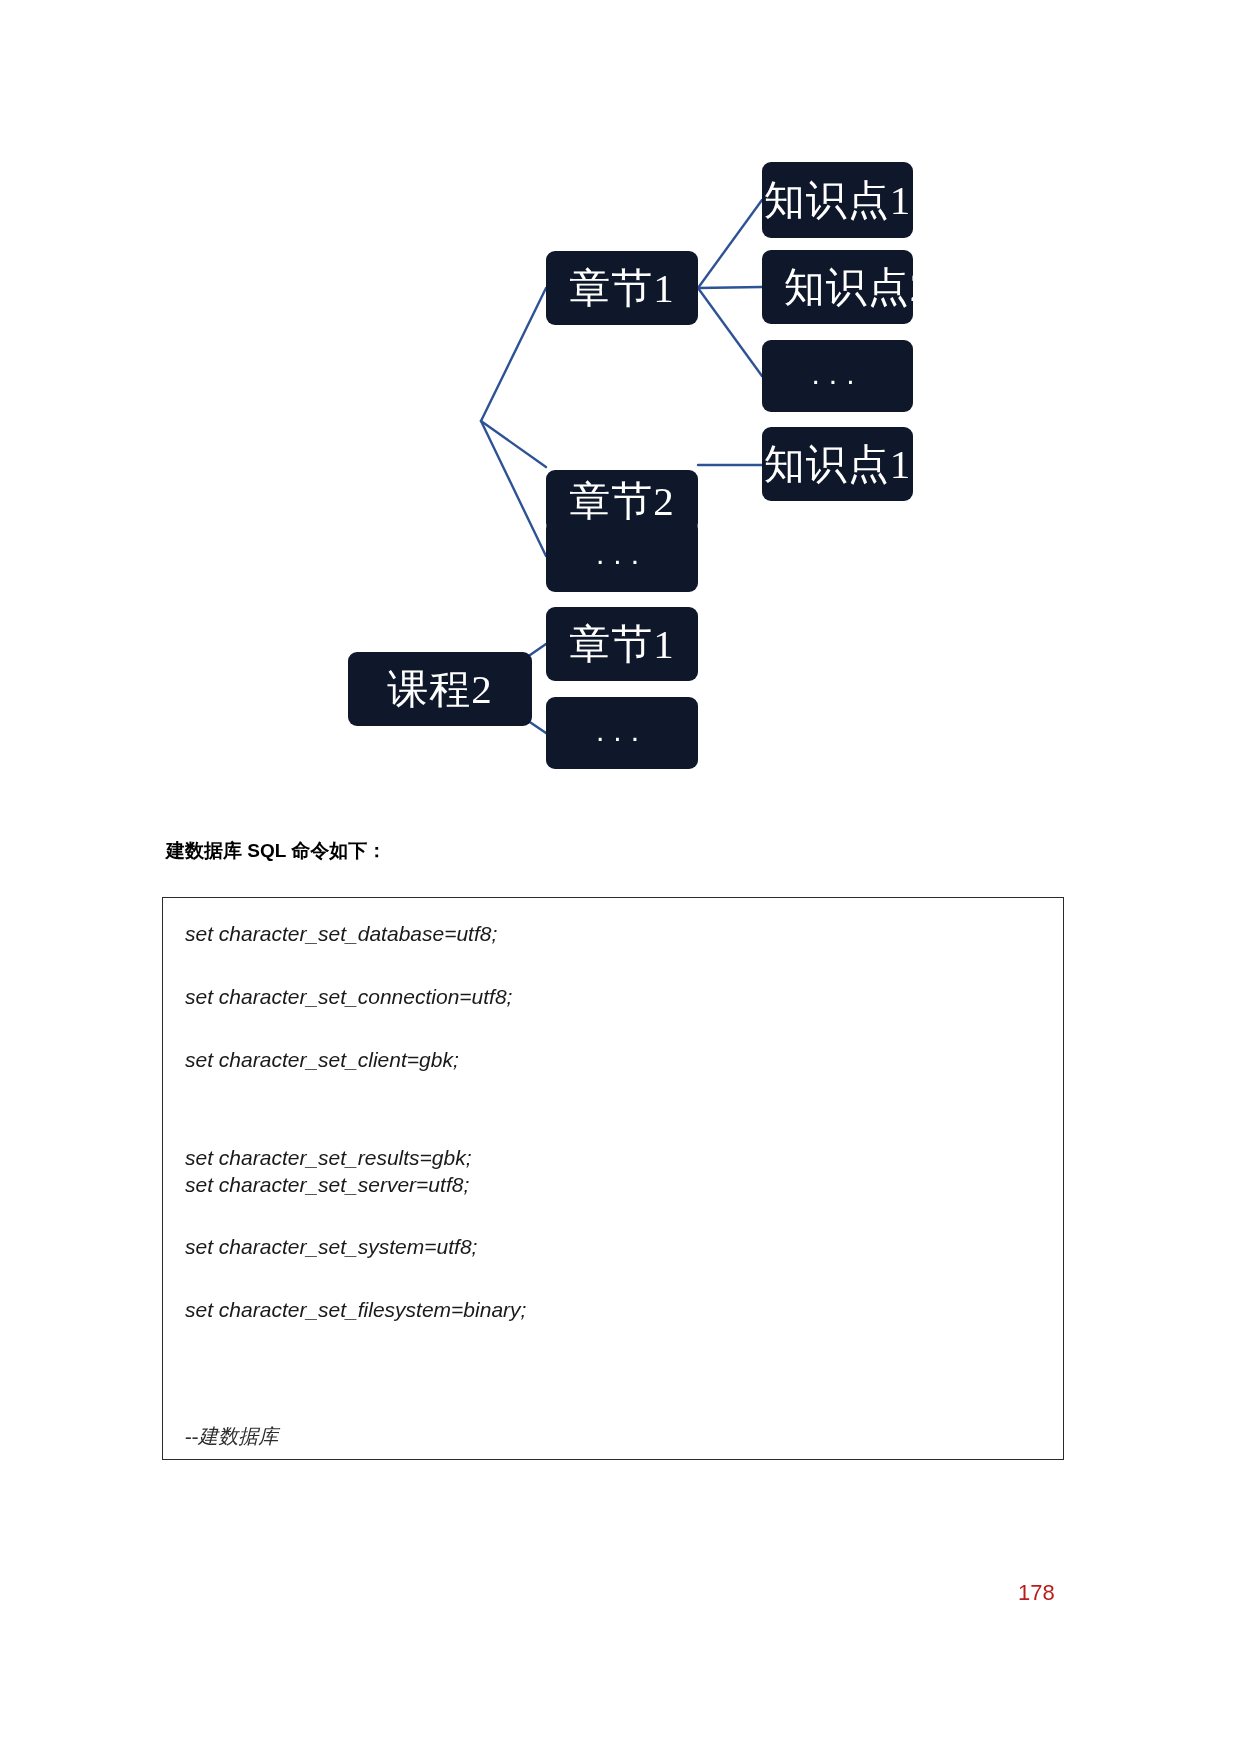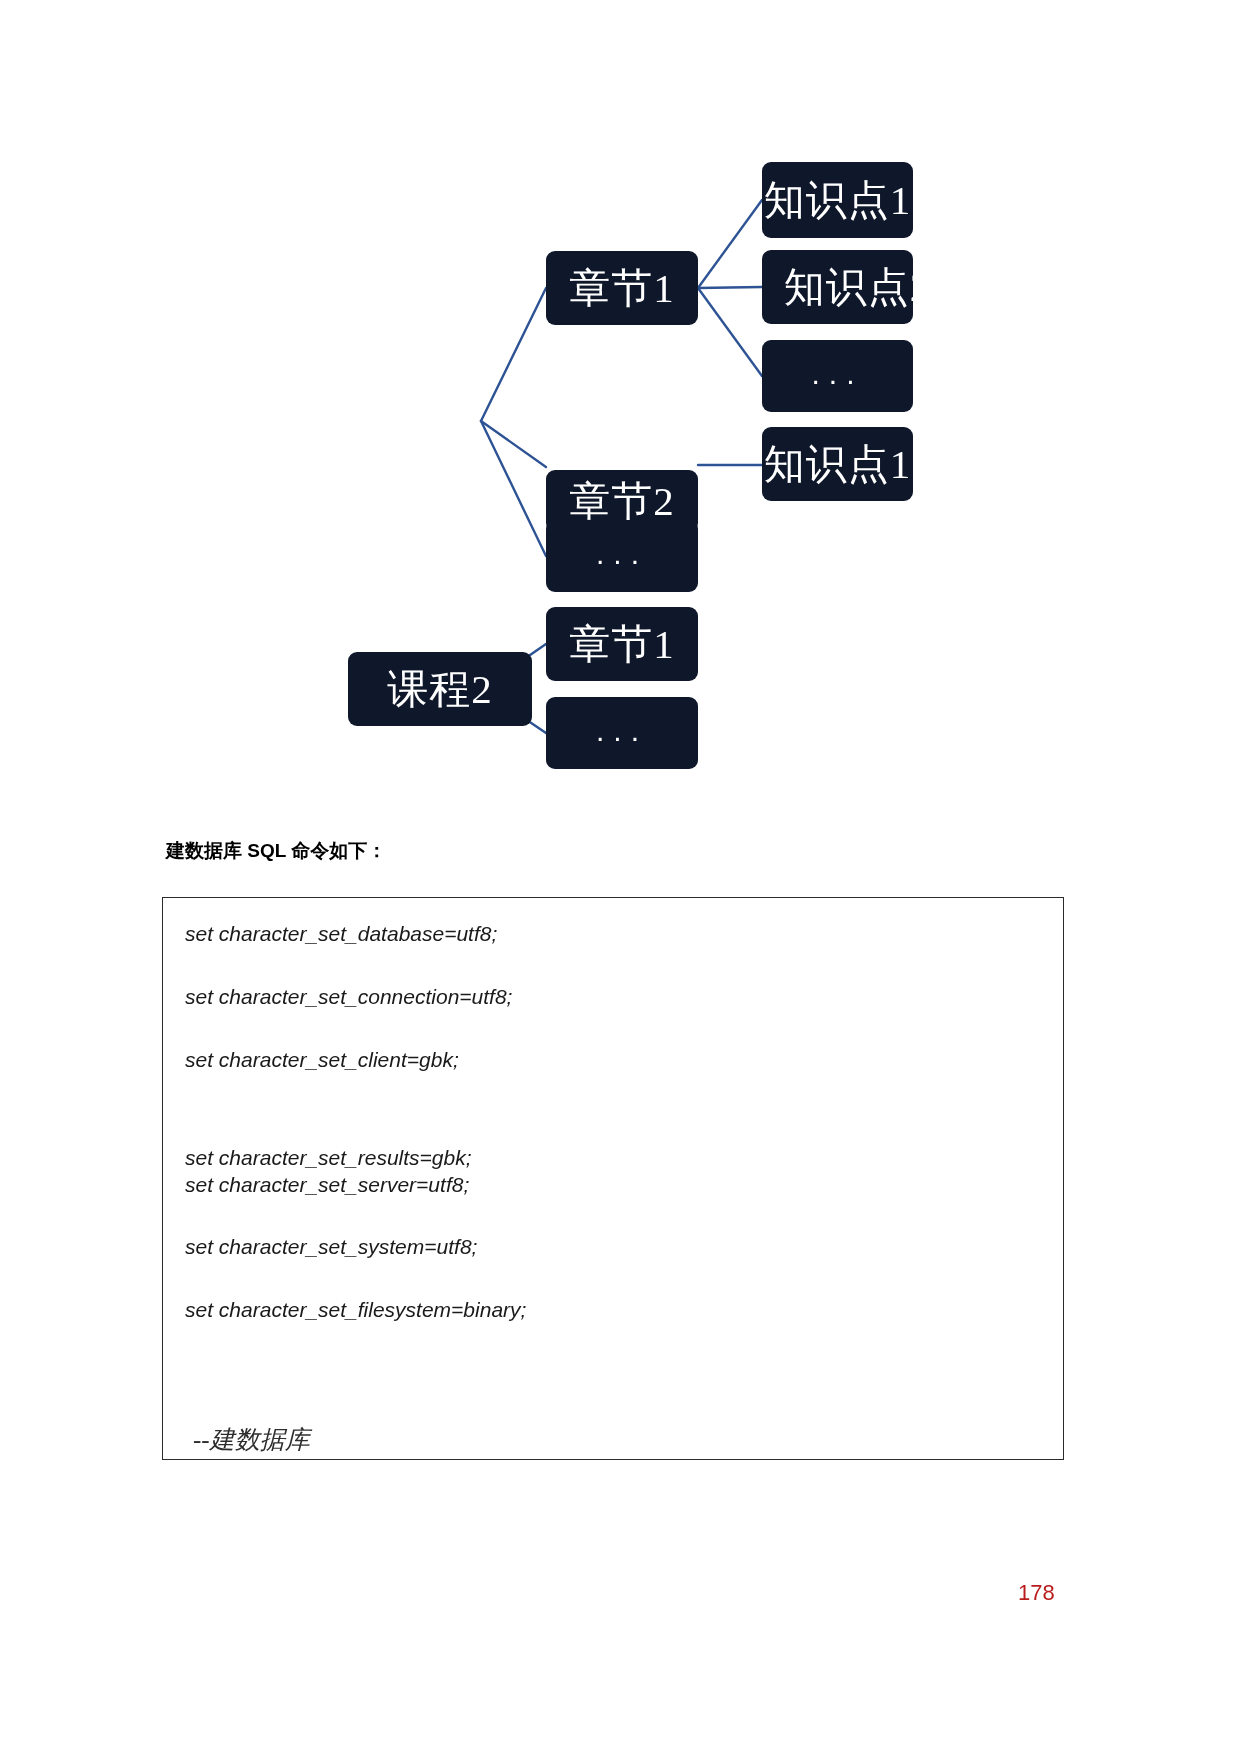--- a/index.html
+++ b/index.html
@@ -79,23 +79,22 @@
     position: absolute;
     left: 22px;
     font-family: "Liberation Sans", sans-serif;
     font-size: 21px;
     color: #1a1a1a;
     white-space: pre;
     font-style: italic;
   }
   .code-line.cjk {
     font-family: "Liberation Serif", serif;
-    font-size: 25px;
+    font-size: 20px;
     color: #2d2d2d;
-    margin-left: 8px;
   }
 
   #page-number {
     position: absolute;
     left: 1018px;
     top: 1580px;
     font-family: "Liberation Sans", sans-serif;
     font-size: 22px;
     color: #b91c1c;
   }

